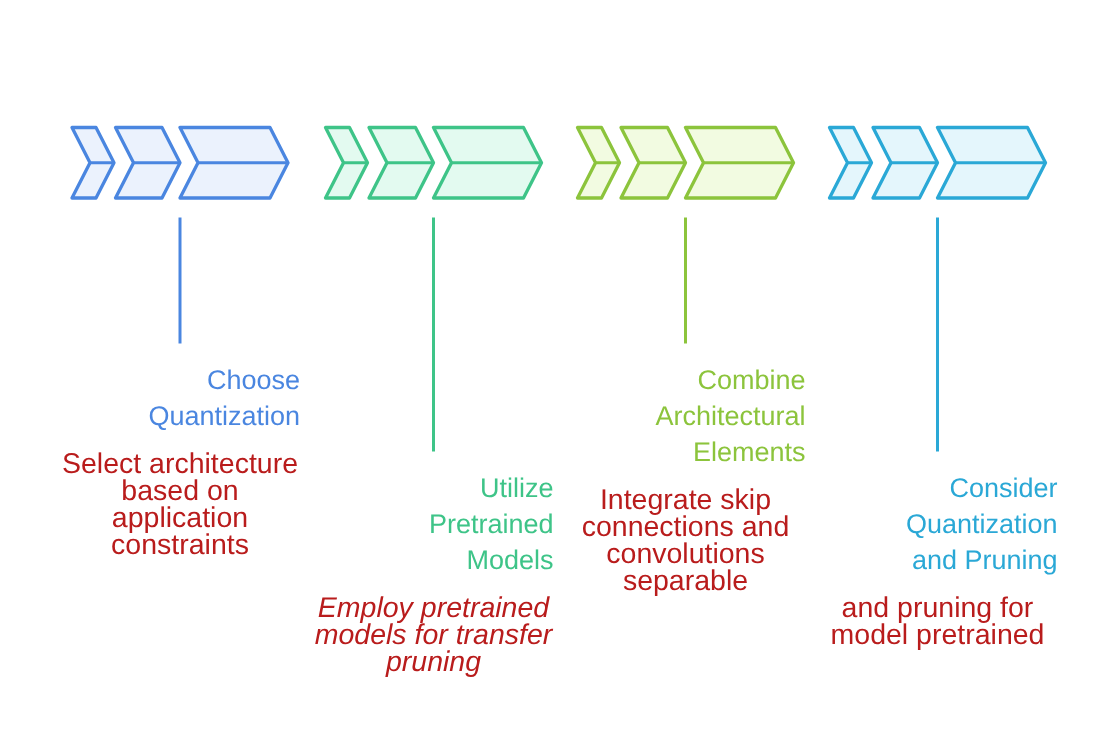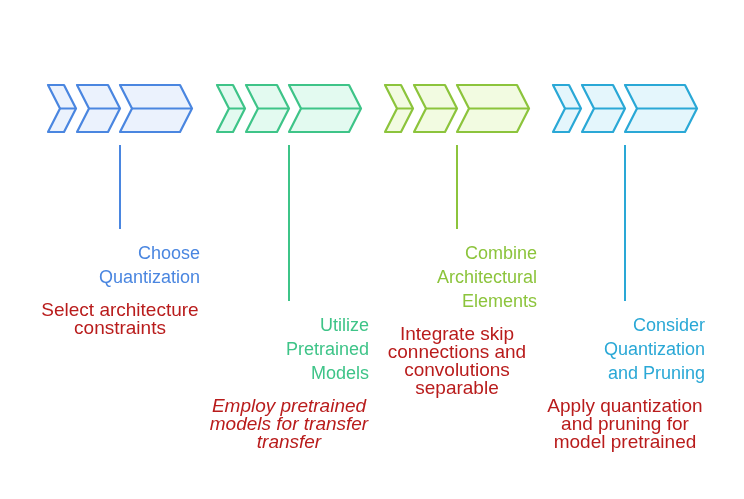--- a/index.html
+++ b/index.html
@@ -50,46 +50,46 @@
     </g>
     <line x1="625" y1="145" x2="625" y2="301" stroke="#2aa8d6" stroke-width="2"></line>
   </svg>
 <div id="labels">
     <div class="step-title" style="left: 40px; width: 160px; top: 241px; color: rgb(74, 134, 224);">
       <div>Choose</div>
       <div>Quantization</div>
     </div>
     <div class="step-desc" style="left: 40px; width: 160px; top: 301px;">
       <div>Select architecture</div>
+      <div>based on application</div>
       <div>constraints</div>
     </div>
     <div class="step-title" style="left: 209px; width: 160px; top: 313px; color: rgb(62, 196, 136);">
       <div>Utilize</div>
       <div>Pretrained</div>
       <div>Models</div>
     </div>
     <div class="step-desc" style="left: 209px; width: 160px; top: 397px; font-style: italic;">
       <div>Employ pretrained</div>
       <div>models for transfer</div>
-      <div>transfer</div>
+      <div>pruning</div>
     </div>
     <div class="step-title" style="left: 377px; width: 160px; top: 241px; color: rgb(140, 196, 60);">
       <div>Combine</div>
       <div>Architectural</div>
       <div>Elements</div>
     </div>
     <div class="step-desc" style="left: 377px; width: 160px; top: 325px;">
       <div>Integrate skip</div>
       <div>connections and</div>
       <div>convolutions</div>
       <div>separable</div>
     </div>
     <div class="step-title" style="left: 545px; width: 160px; top: 313px; color: rgb(42, 168, 214);">
       <div>Consider</div>
       <div>Quantization</div>
       <div>and Pruning</div>
     </div>
     <div class="step-desc" style="left: 545px; width: 160px; top: 397px;">
-      <div>Apply quantization</div>
       <div>and pruning for</div>
       <div>model pretrained</div>
     </div>
   </div>
 
 </body></html>

